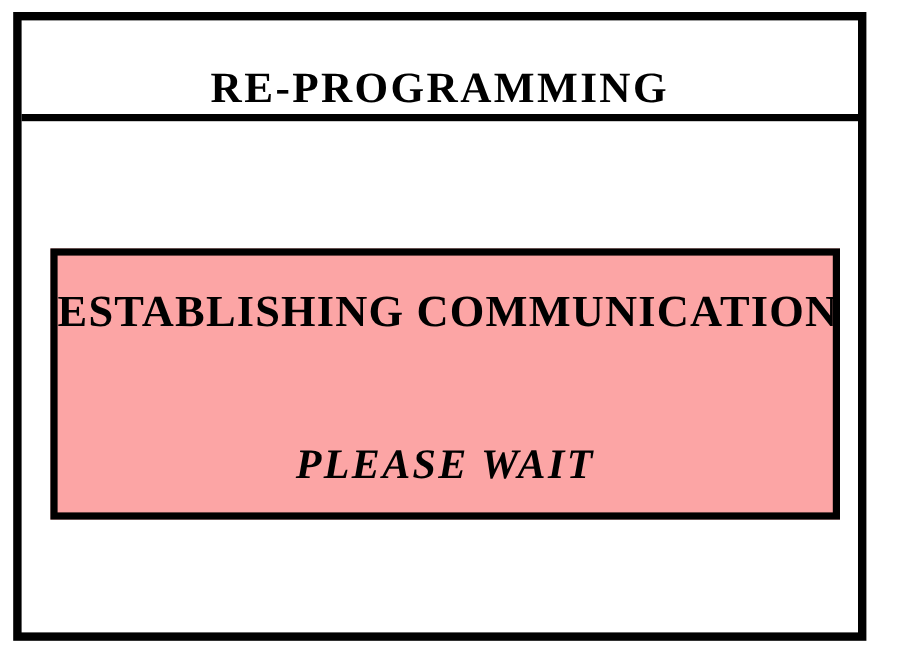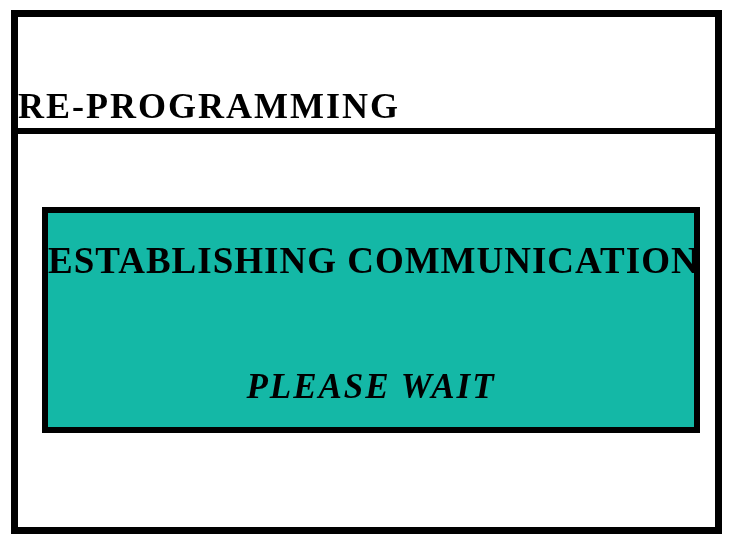--- a/index.html
+++ b/index.html
@@ -31,41 +31,40 @@
   .titlebar {
     position: absolute;
     left: 0;
     top: 0;
     width: 100%;
     height: 84px;
     border-bottom: 6px solid #000000;
     box-sizing: border-box;
     display: flex;
     align-items: flex-end;
-    justify-content: flex-start;
-    margin-top: 33px;
+    justify-content: center;
   }
   .title-text {
     font-weight: bold;
     font-size: 36px;
     line-height: 1;
     letter-spacing: 2px;
     padding-bottom: 4px;
     white-space: nowrap;
   }
   
   .message-box {
     position: absolute;
     left: 24px;
     top: 190px;
     width: 658px;
     height: 226px;
     border: 6px solid #000000;
     box-sizing: border-box;
-    background: #14b8a6;
+    background: #fca5a5;
   }
   .msg-line {
     position: absolute;
     left: 0;
     width: 100%;
     text-align: center;
     font-weight: bold;
     line-height: 1;
     white-space: nowrap;
   }

